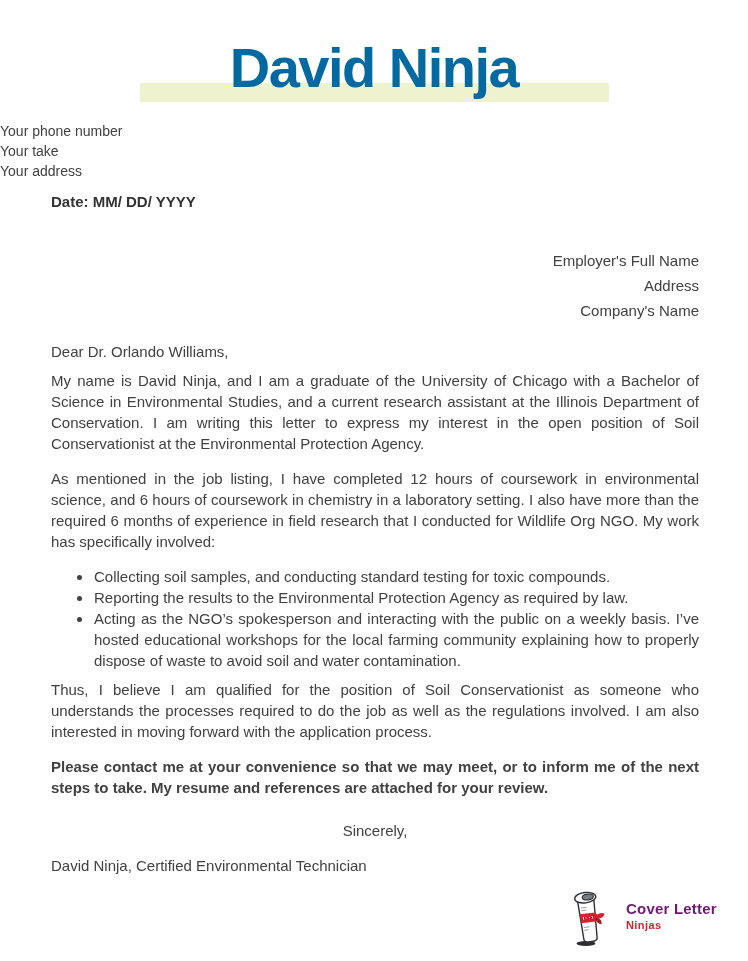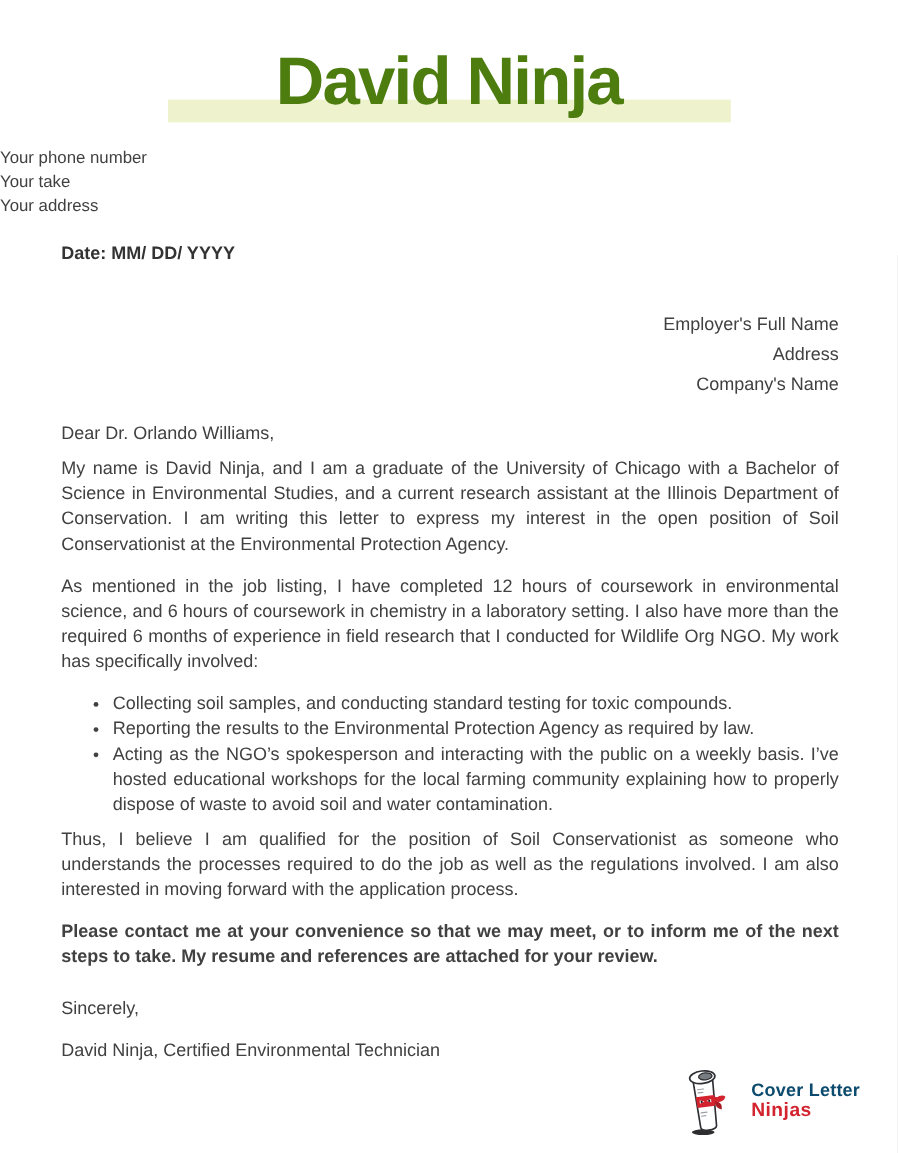--- a/index.html
+++ b/index.html
@@ -28,40 +28,40 @@
   .candidate-name {
     position: absolute;
     left: 0;
     top: 40px;
     width: 100%;
     text-align: center;
     font-size: 56px;
     line-height: 56px;
     font-weight: bold;
     letter-spacing: -1.5px;
-    color: #4d7c0f;
+    color: #0369a1;
     z-index: 1;
   }
   .contact-block {
     position: absolute;
     left: 0;
     top: 121px;
     width: 100%;
     text-align: left;
     font-size: 14px;
     line-height: 20px;
     color: #414141;
     z-index: 1;
   }
 
   
   .content {
     position: absolute;
     left: 51px;
-    top: 201px;
+    top: 191px;
     width: 648px;
     font-size: 15px;
     line-height: 21px;
   }
   .date-line {
     font-weight: bold;
     color: #333333;
     margin-bottom: 36px;
   }
   .recipient-block {
@@ -75,42 +75,42 @@
     margin-bottom: 14px;
   }
   ul.duties {
     margin: 0 0 8px 0;
     padding-left: 42px;
   }
   ul.duties li {
     text-align: justify;
     padding-left: 1px;
   }
-  .closing { margin-bottom: 14px; margin-top: 12px; }
+  .closing { margin-bottom: 14px; margin-top: 12px; text-align: center; }
   .para.pre-closing { margin-bottom: 22px; font-weight: bold; }
   .signature { }
 
   
   .logo {
     position: absolute;
     left: 571px;
     top: 887px;
     display: flex;
     align-items: flex-start;
   }
   .logo-icon { width: 34px; height: 60px; display: block; }
   .logo-text {
     margin-left: 21px;
     margin-top: 13px;
     font-weight: bold;
     line-height: 17px;
     white-space: nowrap;
   }
   .logo-line1 { font-size: 15px; color: #3a3a3c; letter-spacing: 0.2px; }
-  .logo-line2 { font-size: 16px; letter-spacing: 0.4px; }
+  .logo-line2 { font-size: 11px; letter-spacing: 0.4px; }
 </style>
 </head>
 <body>
 
 <div class="page">
 
   <div class="highlight-bar" style="background: rgb(238, 242, 205);"></div>
   <h1 class="candidate-name">David Ninja</h1>
 
   <div class="contact-block">
@@ -170,18 +170,18 @@
         <circle cx="20" cy="30.9" r="0.9" fill="#1c1c1e"></circle>
 
         <path d="M12 40 h5 M12 42.8 h3.6" stroke="#9aa0a6" stroke-width="1" stroke-linecap="round"></path>
       </g>
 
       <circle cx="24.8" cy="29.5" r="2.6" fill="#d2232e"></circle>
       <path d="M25.5 28 Q31 24.5 33.5 27 Q32.5 31 27.5 31.5 Z" fill="#d2232e"></path>
       <path d="M25.5 30.5 Q31.5 32 30.5 37.5 Q26 36.5 24.8 32.5 Z" fill="#a81c24"></path>
     </svg>
     <div class="logo-text">
-      <div class="logo-line1" style="color: #0c4a6e;">Cover Letter</div>
+      <div class="logo-line1" style="color: #701a75;">Cover Letter</div>
       <div class="logo-line2" style="color: rgb(210, 35, 46);">Ninjas</div>
     </div>
   </div>
 
 </div>
 
 </body></html>

